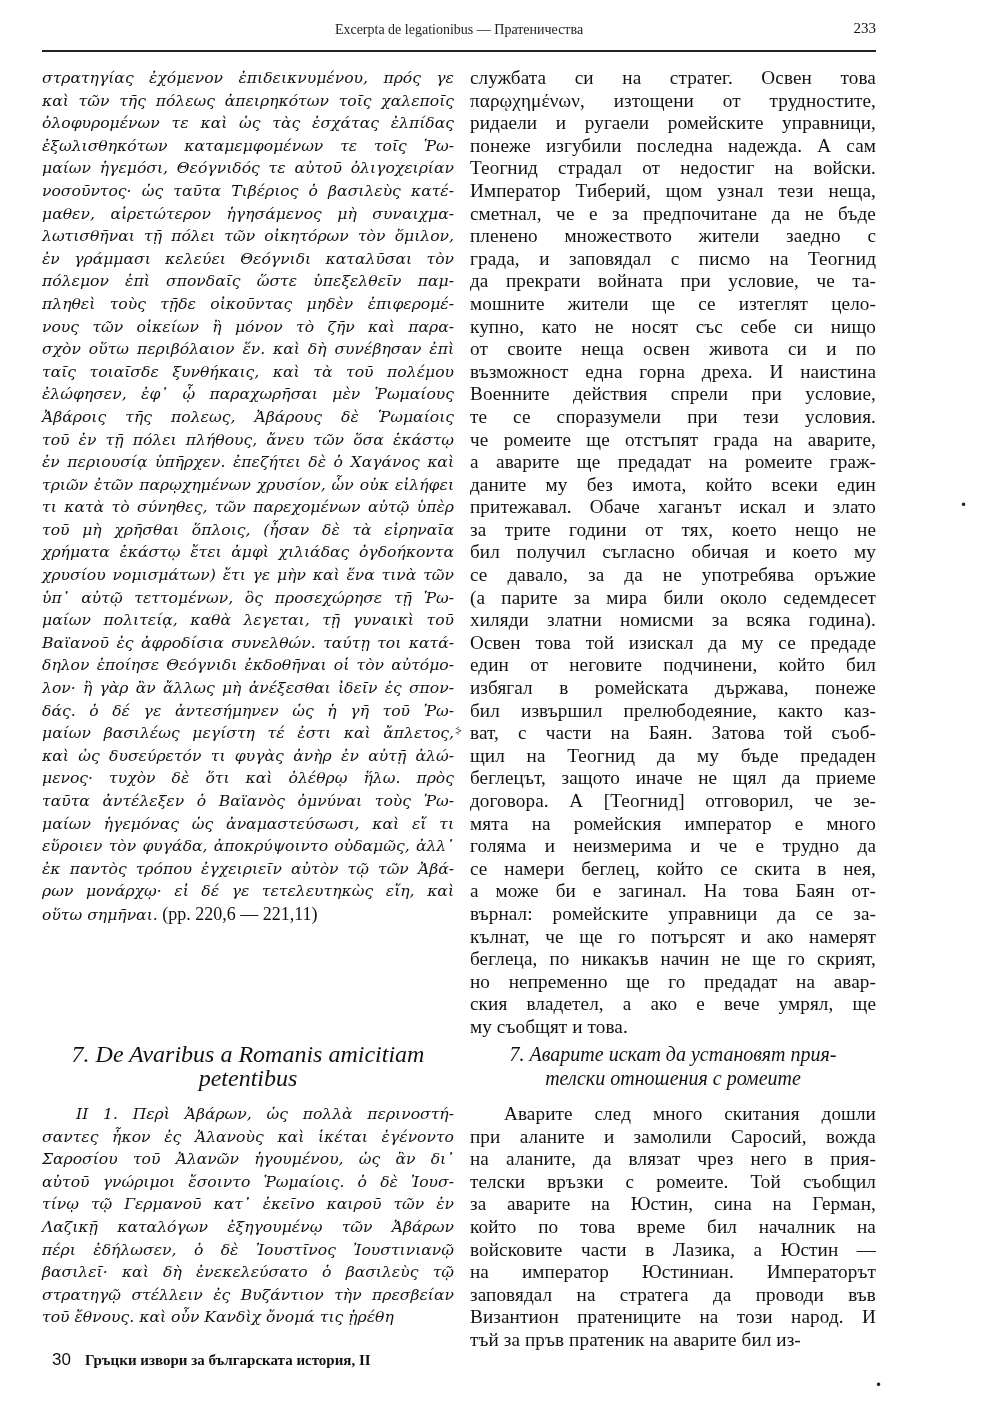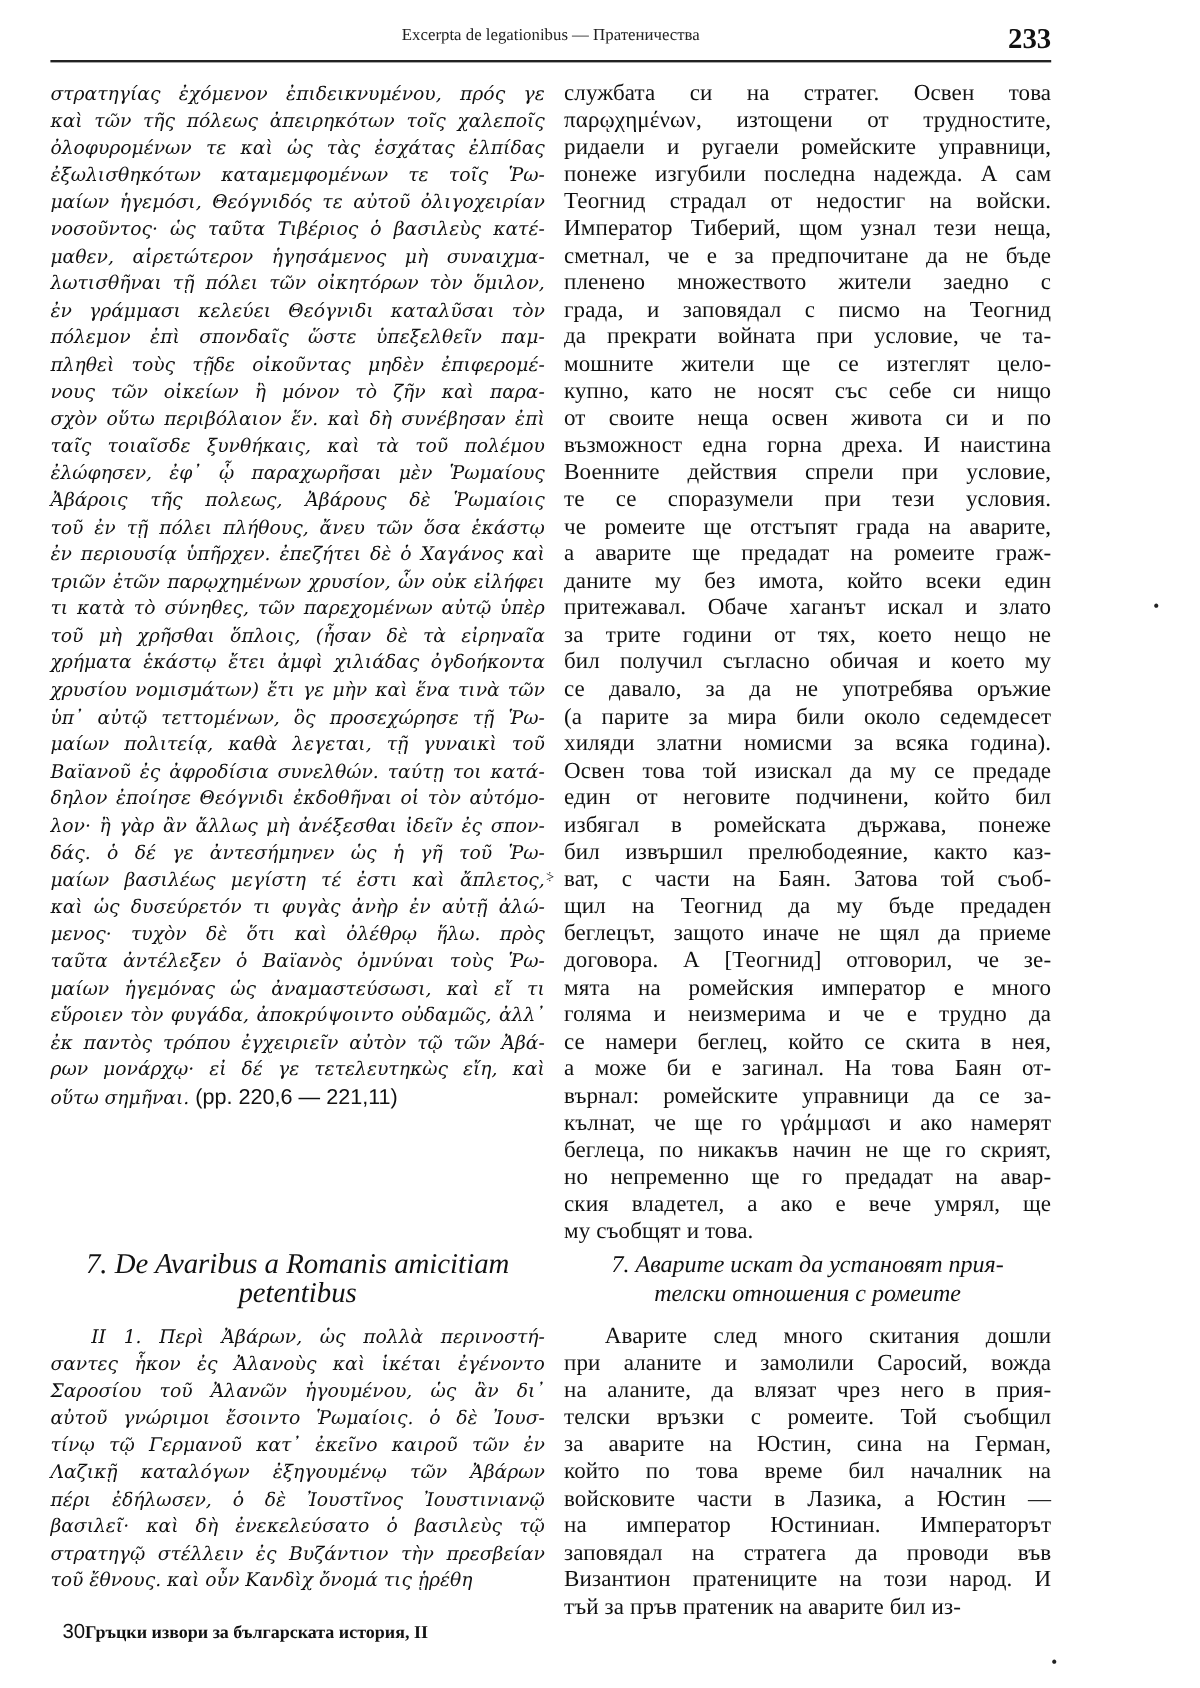--- a/index.html
+++ b/index.html
@@ -1,35 +1,35 @@
 <!DOCTYPE html>
 <html><head>
 <meta charset="utf-8">
 <style>
   html, body { margin: 0; padding: 0; background: #ffffff; }
   body { width: 1000px; height: 1407px; position: relative; overflow: hidden; color: #111; }
   .page { position: absolute; left: 0; top: 0; width: 1000px; height: 1407px; }
   .running-head { position: absolute; left: 42px; top: 14px; width: 834px; height: 36px; border-bottom: 2px solid #222; }
   .running-title { position: absolute; left: 0; right: 0; top: 8px; text-align: center; font-family: "Liberation Serif", serif; font-size: 14px; color: #222; }
-  .page-number { position: absolute; right: 0; top: 6px; font-family: "Liberation Serif", serif; font-size: 24px; font-weight: bold; color: #111; }
+  .page-number { position: absolute; right: 0; top: 6px; font-family: "Liberation Serif", serif; font-size: 15px; font-weight: normal; color: #111; }
   .col { position: absolute; }
   .col-left { left: 42px; width: 412px; top: 67px; }
   .col-right { left: 470px; width: 406px; top: 67px; }
   .greek { font-family: "DejaVu Serif", serif; font-style: italic; font-size: 15.6px; line-height: 22.6px; text-align: justify; margin: 0; }
   .bg { font-family: "Liberation Serif", serif; font-size: 19.2px; line-height: 22.6px; text-align: justify; margin: 0; letter-spacing: 0.1px; }
   .line { display: block; white-space: nowrap; text-align-last: justify; }
   .line.last { text-align-last: left; }
-  .citation { font-style: normal; font-family: Liberation Sans, sans-serif; font-size: 18px; }
+  .citation { font-style: normal; font-family: Liberation Serif, serif; font-size: 18px; }
   .section-title-left { position: absolute; left: 42px; width: 412px; top: 1042px; text-align: center; font-family: "Liberation Serif", serif; font-style: italic; font-size: 24px; line-height: 24px; }
   .section-title-right { position: absolute; left: 470px; width: 406px; top: 1042px; text-align: center; font-family: "Liberation Serif", serif; font-style: italic; font-size: 20px; line-height: 24px; }
   .col-left-2 { left: 42px; width: 412px; top: 1103px; }
   .col-right-2 { left: 470px; width: 406px; top: 1103px; }
   .ind { padding-left: 34px; }
   .footer { position: absolute; left: 52px; top: 1350px; font-family: "Liberation Serif", serif; font-size: 15px; font-weight: bold; }
-  .footer .sig { font-weight: normal; font-family: "Liberation Sans", sans-serif; font-size: 17px; }
+  .footer .sig { font-weight: normal; font-family: "Liberation Sans", sans-serif; font-size: 17px; margin-right: 14px; }
   .margin-mark { position: absolute; font-family: "DejaVu Sans", sans-serif; font-size: 12px; color: #222; }
 </style>
 </head>
 <body>
 
 <div class="page">
 
   <div class="running-head">
     <div class="running-title">Excerpta de legationibus — Пратеничества</div>
     <div class="page-number">233</div>
@@ -111,21 +111,21 @@
         <span class="line">бил извършил прелюбодеяние, както каз-</span>
         <span class="line">ват, с части на Баян. Затова той съоб-</span>
         <span class="line">щил на Теогнид да му бъде предаден</span>
         <span class="line">беглецът, защото иначе не щял да приеме</span>
         <span class="line">договора. А [Теогнид] отговорил, че зе-</span>
         <span class="line">мята на ромейския император е много</span>
         <span class="line">голяма и неизмерима и че е трудно да</span>
         <span class="line">се намери беглец, който се скита в нея,</span>
         <span class="line">а може би е загинал. На това Баян от-</span>
         <span class="line">върнал: ромейските управници да се за-</span>
-        <span class="line">кълнат, че ще го γράμμασι и ако намерят</span>
+        <span class="line">кълнат, че ще го потърсят и ако намерят</span>
         <span class="line">беглеца, по никакъв начин не ще го скрият,</span>
         <span class="line">но непременно ще го предадат на авар-</span>
         <span class="line">ския владетел, а ако е вече умрял, ще</span>
         <span class="line last">му съобщят и това.</span>
       </p>
   </div>
 
   <div class="margin-mark" style="left:455px; top:722px;">⸖</div>
   <div class="margin-mark" style="left:960px; top:498px;">•</div>
   <div class="margin-mark" style="left:875px; top:1378px;">•</div>

